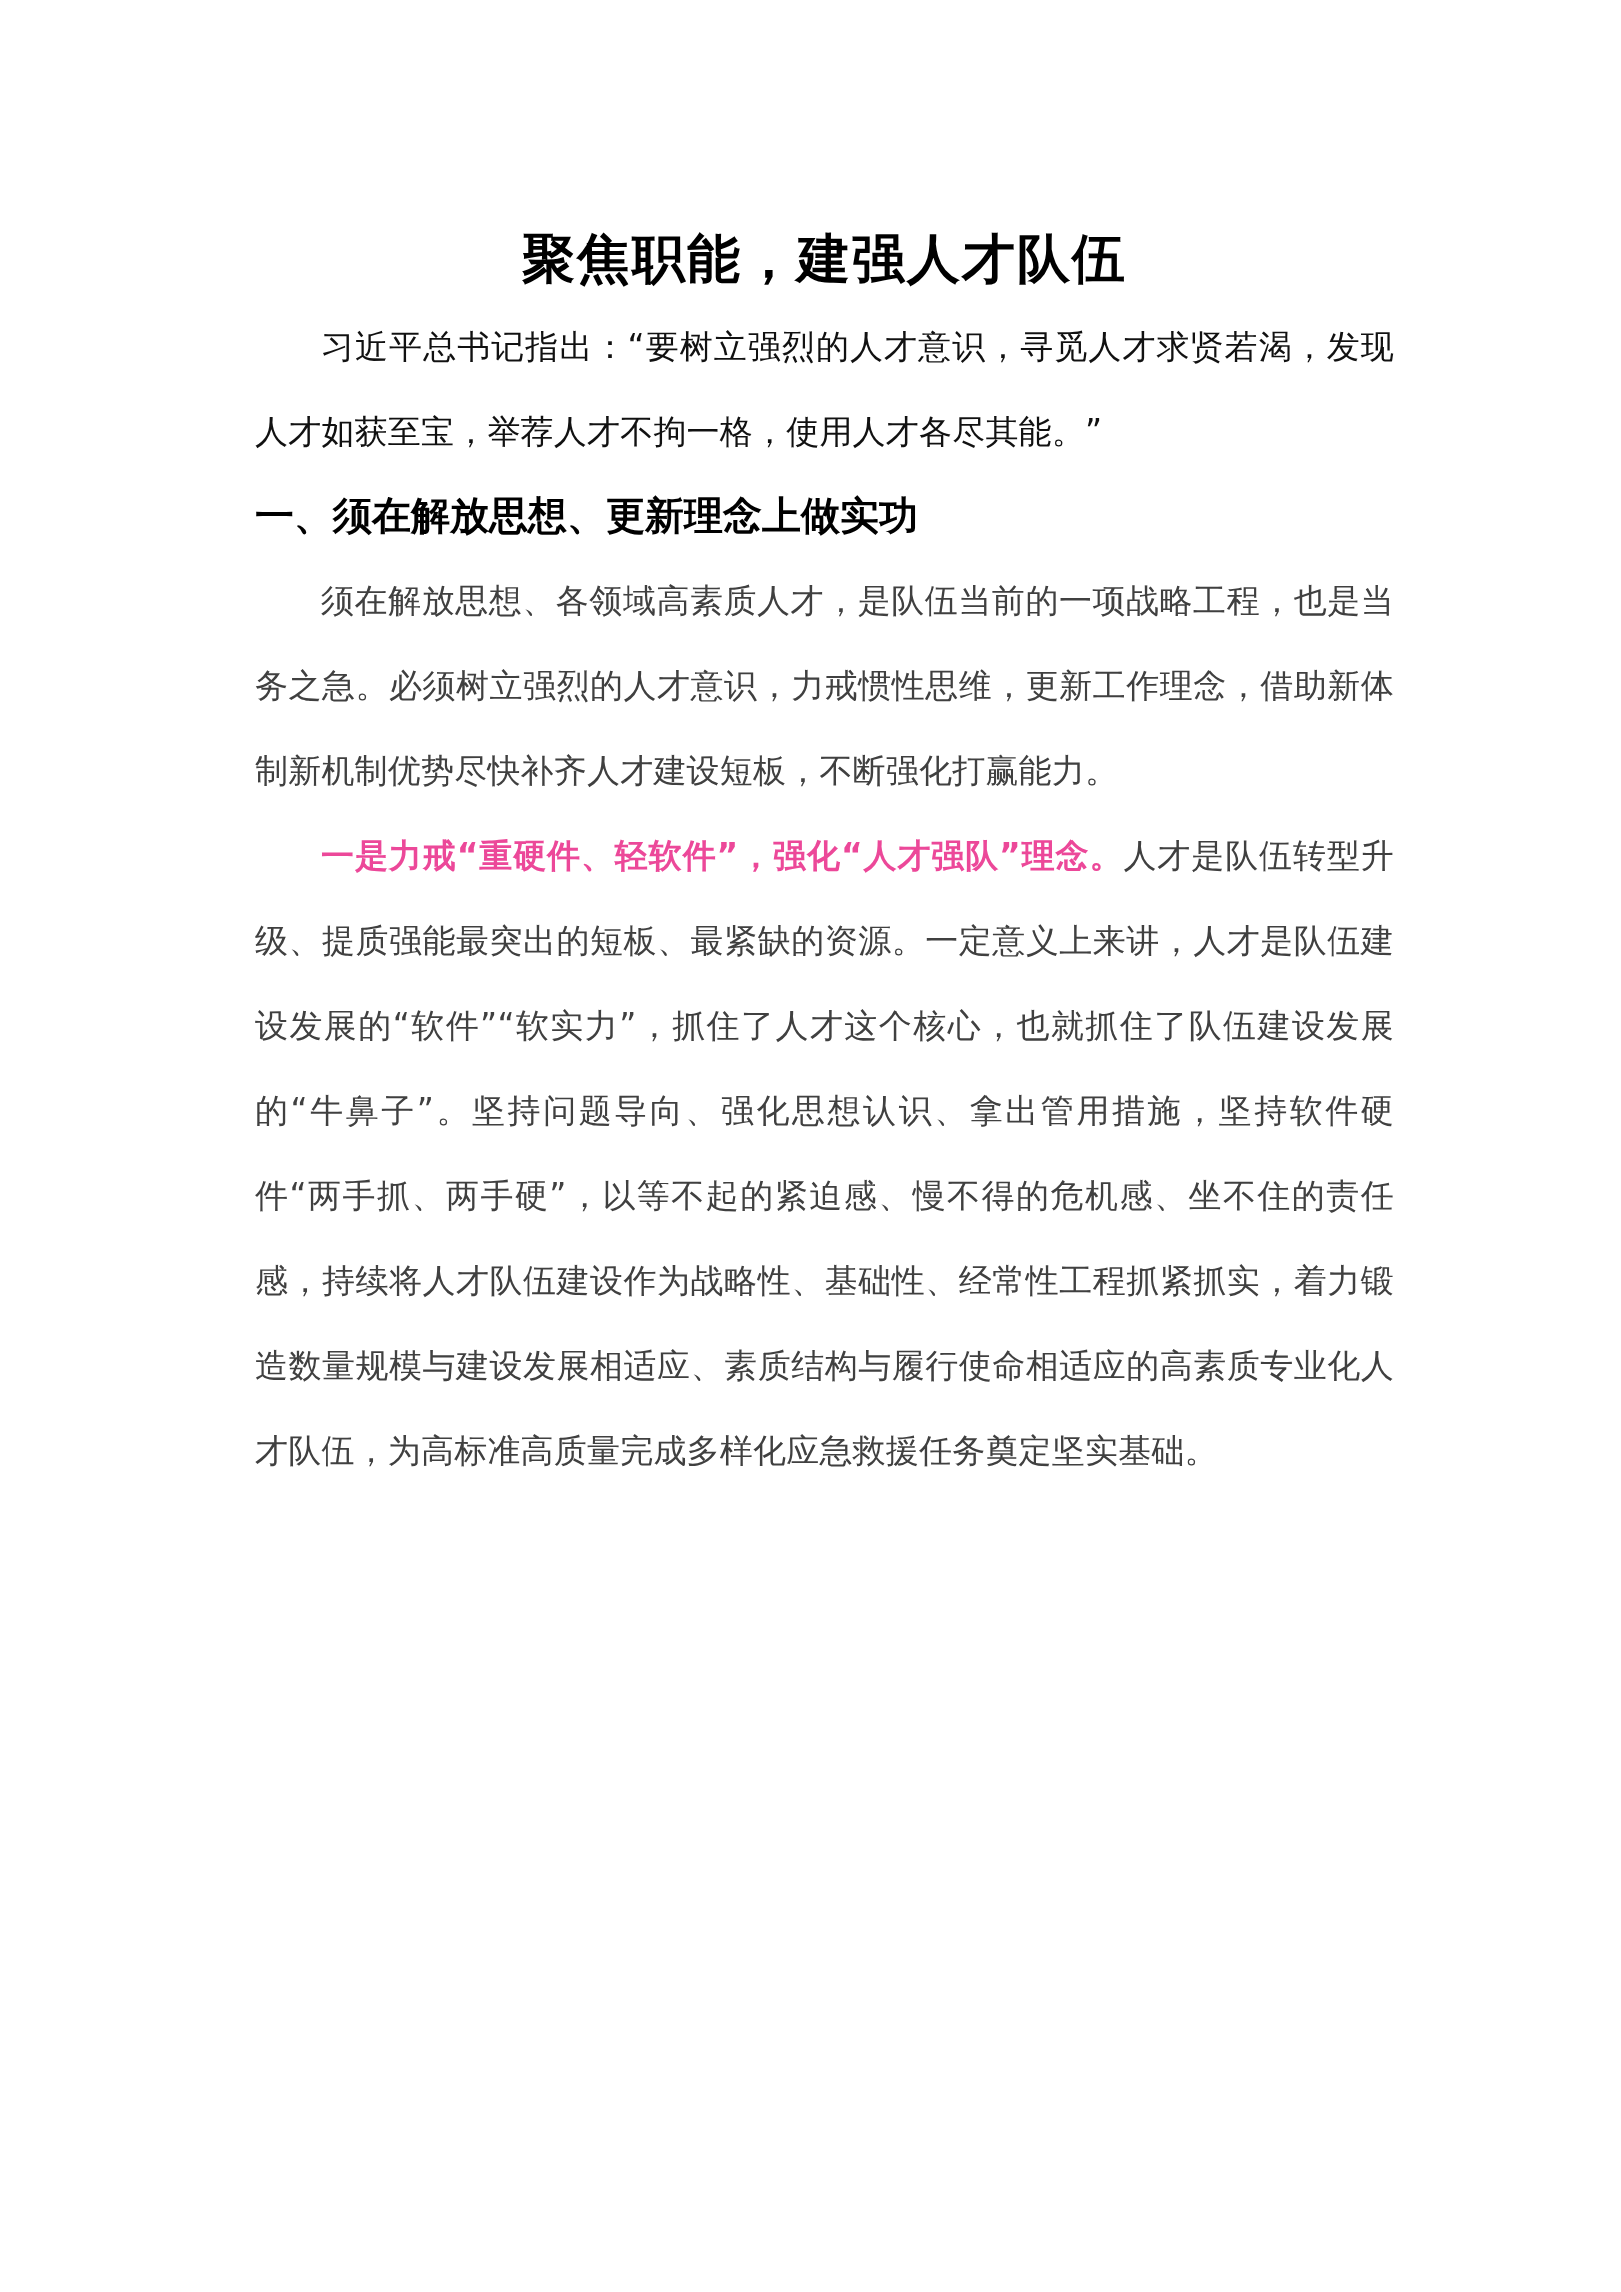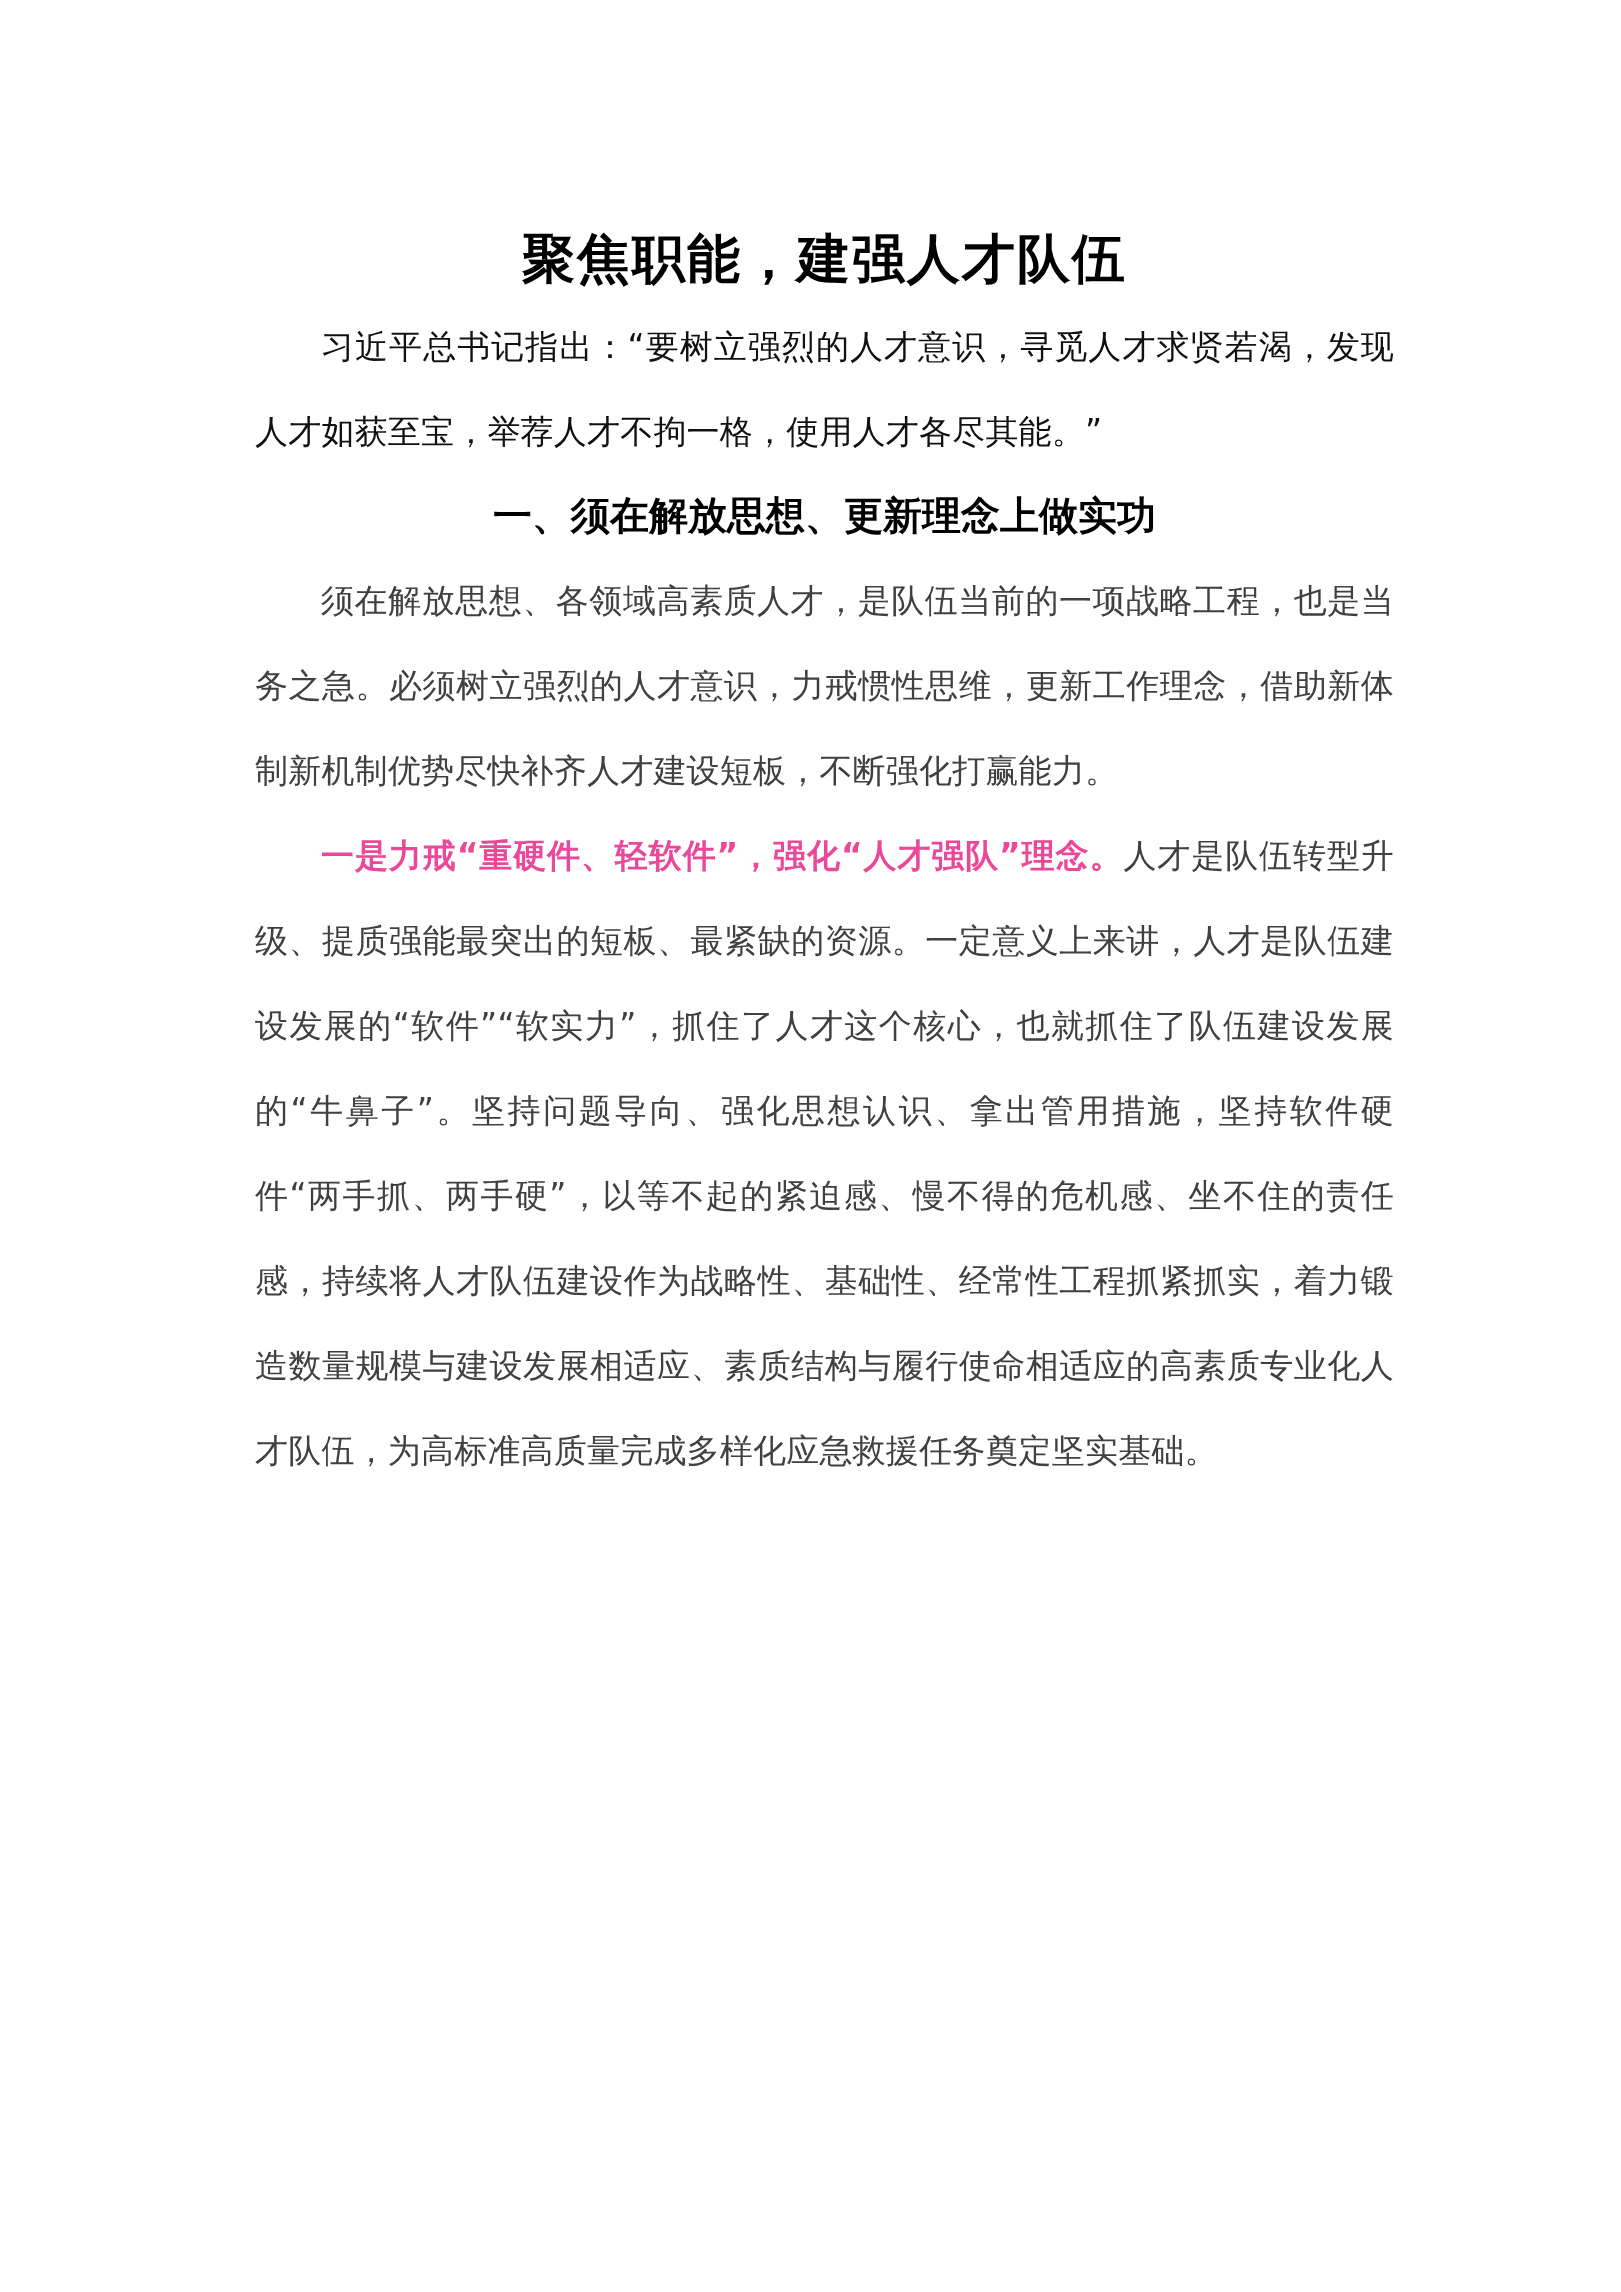--- a/index.html
+++ b/index.html
@@ -11,21 +11,21 @@
   .title {
     text-align: center; font-size: 53px; font-weight: bold; color: #000000;
     letter-spacing: 2px; line-height: 82px; margin: 0 0 3.9px 0;
   }
   .para {
     font-size: 33px; line-height: 85px; color: #404040;
     text-align: justify; text-indent: 2em; margin: 0; letter-spacing: 0.2px;
   }
   .para.quote { color: #111111; }
   .heading {
-    font-size: 39px; line-height: 84px; font-weight: bold; color: #000000; margin: 0; text-align: center;
+    font-size: 39px; line-height: 84px; font-weight: bold; color: #000000; margin: 0;
   }
   .lead { font-weight: bold; color: #ec4899; }
 </style>
 </head>
 <body>
 
 <div class="page">
   <h1 class="title">聚焦职能，建强人才队伍</h1>
 
   <p class="para quote">习近平总书记指出：“要树立强烈的人才意识，寻觅人才求贤若渴，发现人才如获至宝，举荐人才不拘一格，使用人才各尽其能。”</p>

